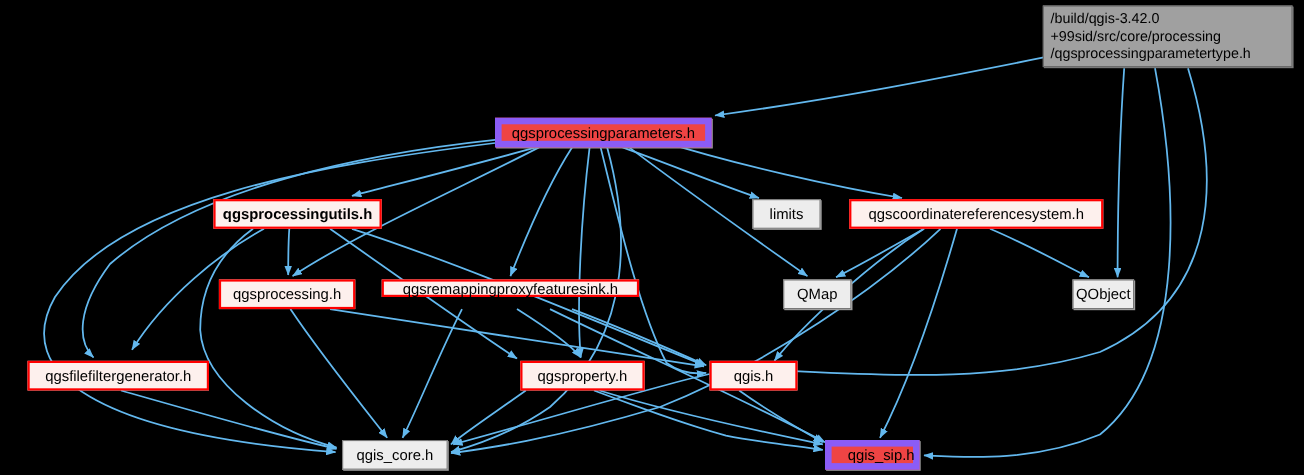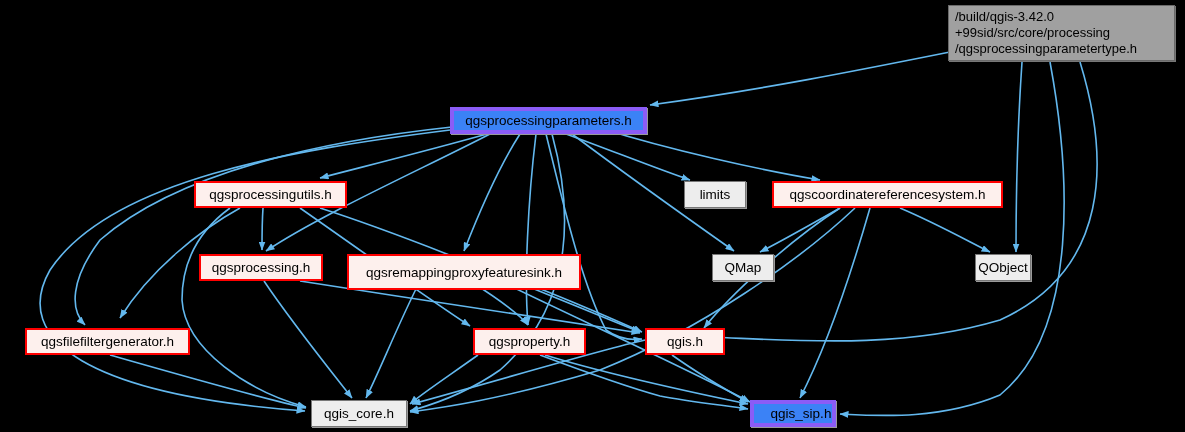--- a/index.html
+++ b/index.html
@@ -24,22 +24,22 @@
     text-align:center;
     z-index:5;
   }
   .node.plain{
     background:#ededed;
     border:1px solid #777;
     box-shadow:1px 1px 0 0 #9a9a9a;
     text-align:right;
   }
   .node.white{
-    background:#3b82f6;
-    border:4px solid #8b5cf6;
+    background:#ef4444;
+    border:6px solid #8b5cf6;
     box-shadow:1px 1px 0 0 #9a9a9a;
   }
   .node.hdr{
     background:#fdf0ed;
     border:2px solid #ff0000;
   }
   .node.root{
     background:#a0a0a0;
     border:1px solid #6a6a6a;
     box-shadow:1px 1px 0 0 #777;
@@ -98,25 +98,25 @@
         <path d="M 545,355 C 600,372 690,392 748,404" fill="none" stroke="#63b8ee" stroke-width="1.6" marker-end="url(#arrow)"></path>
         <path d="M 645,340 C 600,350 500,380 412,404" fill="none" stroke="#63b8ee" stroke-width="1.6" marker-end="url(#arrow)"></path>
         <path d="M 672,355 C 700,375 730,392 748,402" fill="none" stroke="#63b8ee" stroke-width="1.6" marker-end="url(#arrow)"></path>
       </g>
   </svg>
   <div id="nodes">
       <div class="node root" style="left: 948px; top: 5px; width: 227px; height: 56px;"><span>/build/qgis-3.42.0
 +99sid/src/core/processing
 /qgsprocessingparametertype.h</span></div>
       <div class="node white" style="left: 450px; top: 107px; width: 197px; height: 27px;"><span>qgsprocessingparameters.h</span></div>
-      <div class="node hdr" style="left: 194px; top: 181px; width: 153px; height: 27px;"><span>qgsprocessingutils.h</span></div>
+      <div class="node hdr" style="left: 194px; top: 181px; width: 153px; height: 27px; font-weight: bold;"><span>qgsprocessingutils.h</span></div>
       <div class="node plain" style="left: 684px; top: 181px; width: 62px; height: 27px;"><span>limits</span></div>
       <div class="node hdr" style="left: 772px; top: 181px; width: 231px; height: 27px;"><span>qgscoordinatereferencesystem.h</span></div>
       <div class="node hdr" style="left: 199px; top: 254px; width: 124px; height: 27px;"><span>qgsprocessing.h</span></div>
-      <div class="node hdr" style="left: 347px; top: 254px; width: 234px; height: 36px;"><span>qgsremappingproxyfeaturesink.h</span></div>
+      <div class="node hdr" style="left: 347px; top: 254px; width: 234px; height: 16px;"><span>qgsremappingproxyfeaturesink.h</span></div>
       <div class="node plain" style="left: 712px; top: 254px; width: 62px; height: 27px;"><span>QMap</span></div>
       <div class="node plain" style="left: 975px; top: 254px; width: 56px; height: 27px;"><span>QObject</span></div>
       <div class="node hdr" style="left: 25px; top: 328px; width: 165px; height: 27px;"><span>qgsfilefiltergenerator.h</span></div>
       <div class="node hdr" style="left: 473px; top: 328px; width: 113px; height: 27px;"><span>qgsproperty.h</span></div>
       <div class="node hdr" style="left: 645px; top: 328px; width: 80px; height: 27px;"><span>qgis.h</span></div>
       <div class="node plain" style="left: 311px; top: 400px; width: 96px; height: 27px;"><span>qgis_core.h</span></div>
       <div class="node white" style="left: 750px; top: 400px; width: 86px; height: 27px; padding-left: 16px;"><span>qgis_sip.h</span></div>
     </div>
 </div>
 

